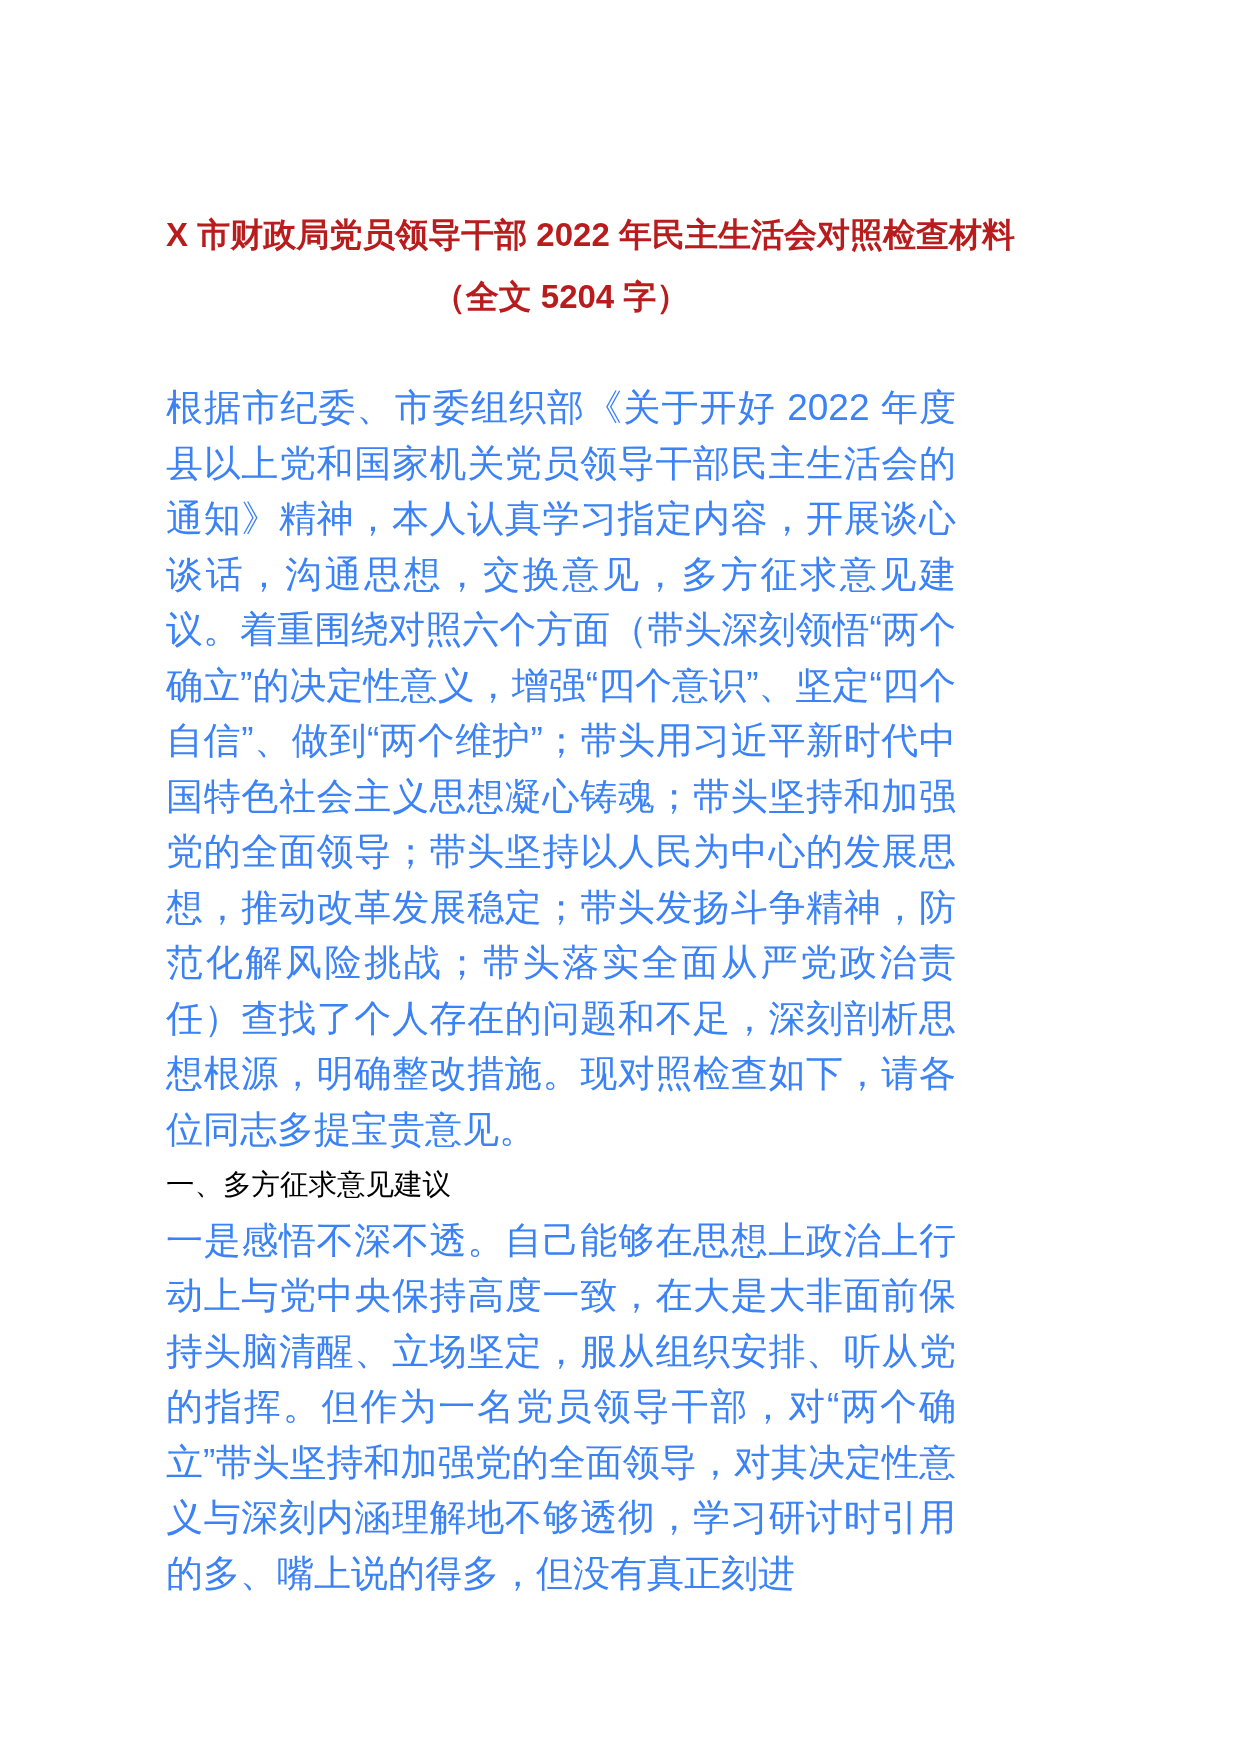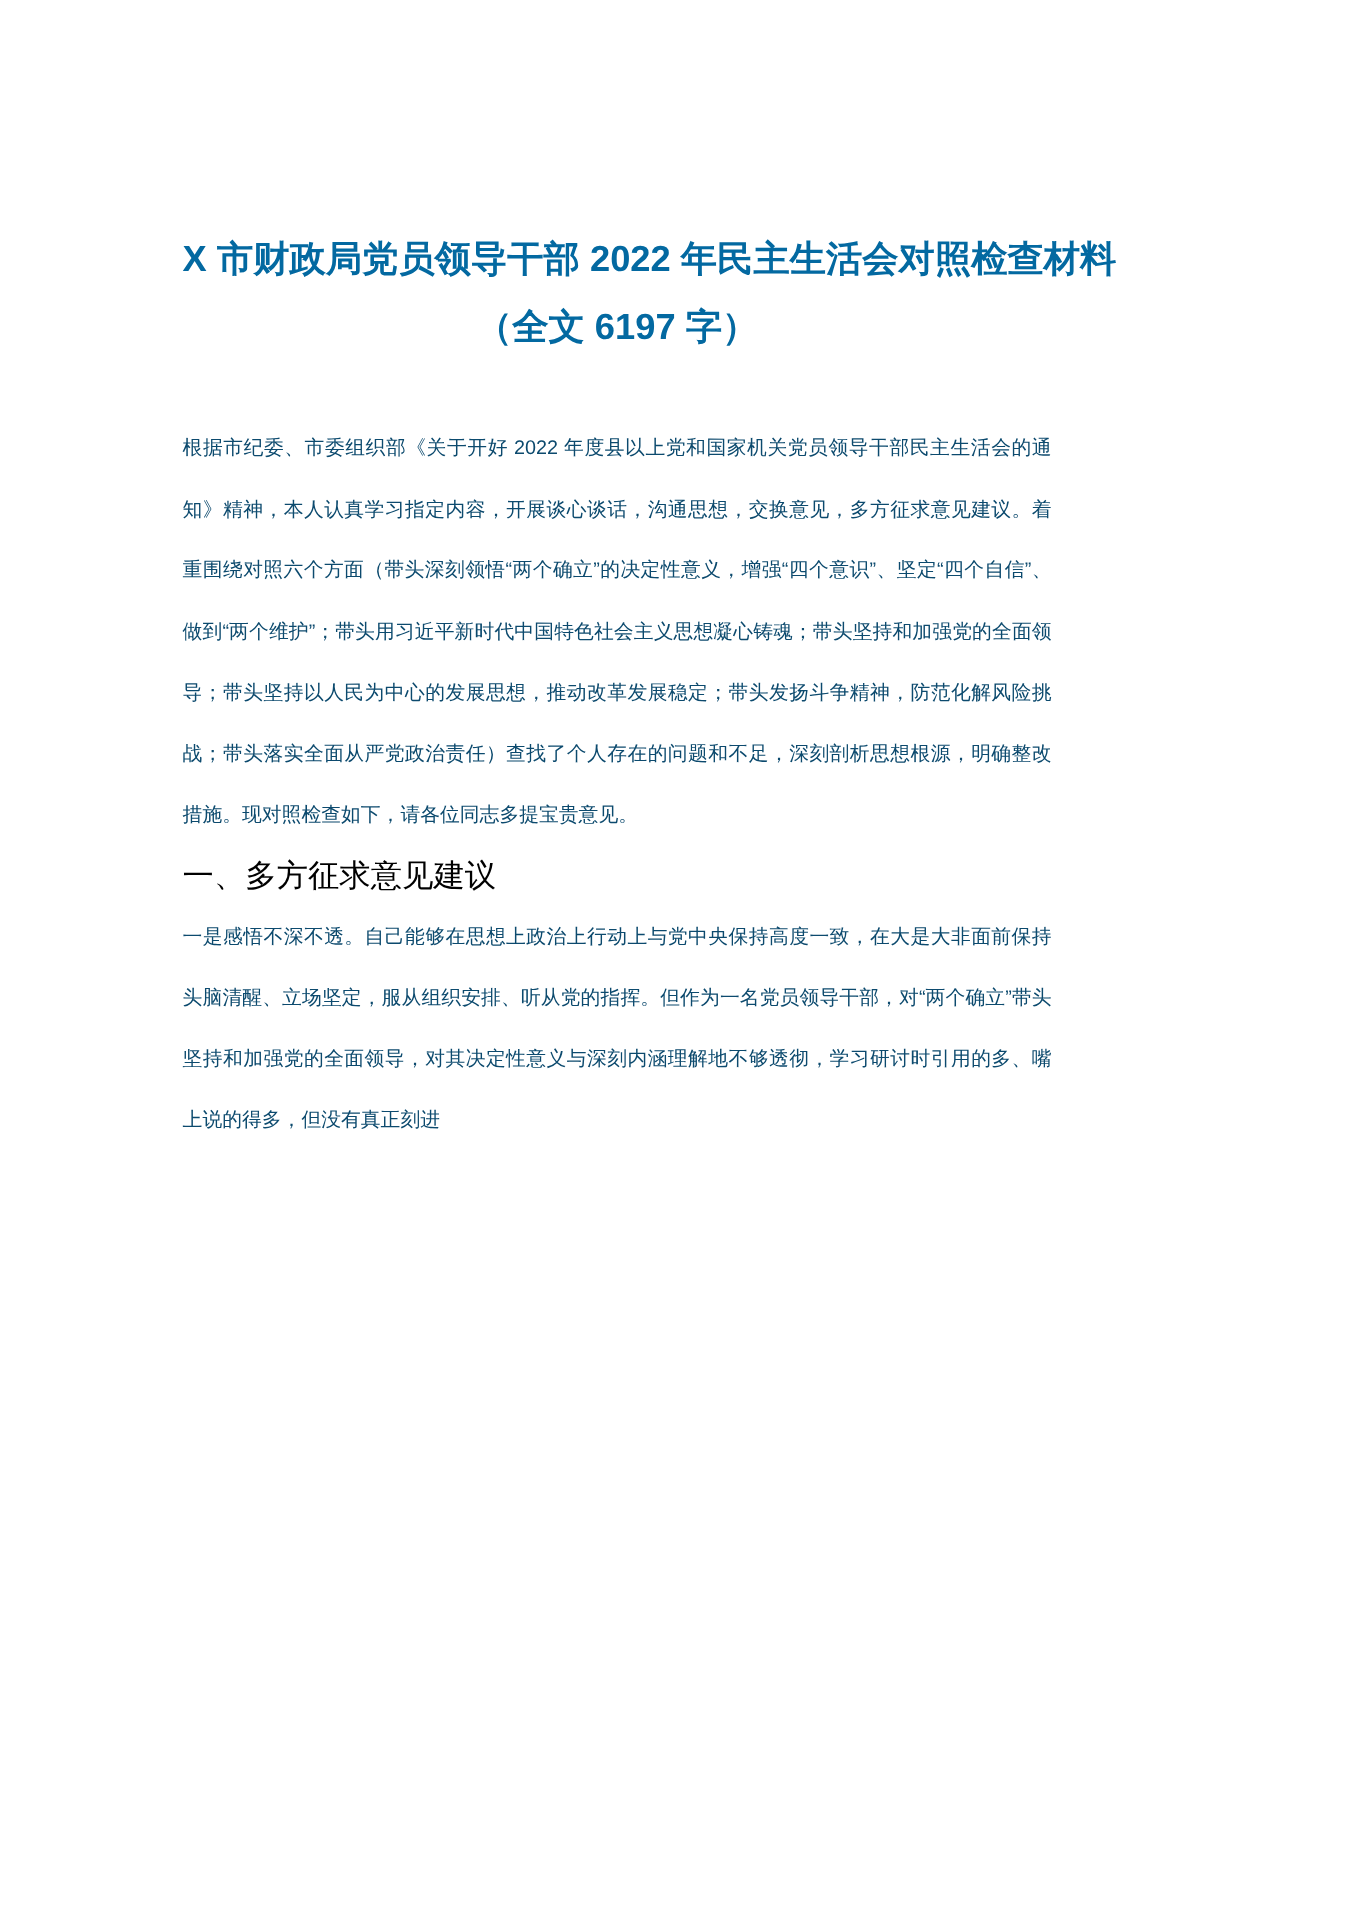--- a/index.html
+++ b/index.html
@@ -29,65 +29,65 @@
     width: 790px;
   }
   .doc-title {
     margin: 0;
     padding: 0;
     font-size: 33px;
     font-weight: bold;
     line-height: 62px;
     text-align: center;
     letter-spacing: 0px;
-    color: #0369a1;
+    color: #b91c1c;
   }
   .title-block {
     padding-top: 204px;
   }
   .title-line {
     display: block;
     white-space: nowrap;
   }
   .title-line-2 {
     text-align: center;
   }
   .body-block {
     margin-top: 52px;
   }
   p.para {
     margin: 0 0 0 0;
     padding: 0;
-    font-size: 18px;
+    font-size: 37px;
     line-height: 55.5px;
     text-align: justify;
     text-justify: inter-ideograph;
     text-align-last: left;
-    color: #0c4a6e;
+    color: #3b82f6;
     font-weight: normal;
     letter-spacing: 0px;
   }
   p.heading {
     margin: 0;
     padding: 0;
     font-size: 28.5px;
     line-height: 55.5px;
     color: #000000;
   }
 </style>
 </head>
 <body>
 
 <div class="page">
   <div class="page-body">
 
     <div class="title-block">
       <h1 class="doc-title">
         <span class="title-line title-line-1">X 市财政局党员领导干部 2022 年民主生活会对照检查材料</span>
-        <span class="title-line title-line-2">（全文 6197 字）</span>
+        <span class="title-line title-line-2">（全文 5204 字）</span>
       </h1>
     </div>
 
     <div class="body-block">
 
       <p class="para">根据市纪委、市委组织部《关于开好 2022 年度县以上党和国家机关党员领导干部民主生活会的通知》精神，本人认真学习指定内容，开展谈心谈话，沟通思想，交换意见，多方征求意见建议。着重围绕对照六个方面（带头深刻领悟“两个确立”的决定性意义，增强“四个意识”、坚定“四个自信”、做到“两个维护”；带头用习近平新时代中国特色社会主义思想凝心铸魂；带头坚持和加强党的全面领导；带头坚持以人民为中心的发展思想，推动改革发展稳定；带头发扬斗争精神，防范化解风险挑战；带头落实全面从严党政治责任）查找了个人存在的问题和不足，深刻剖析思想根源，明确整改措施。现对照检查如下，请各位同志多提宝贵意见。</p>
 
       <p class="heading">一、多方征求意见建议</p>
 
 

